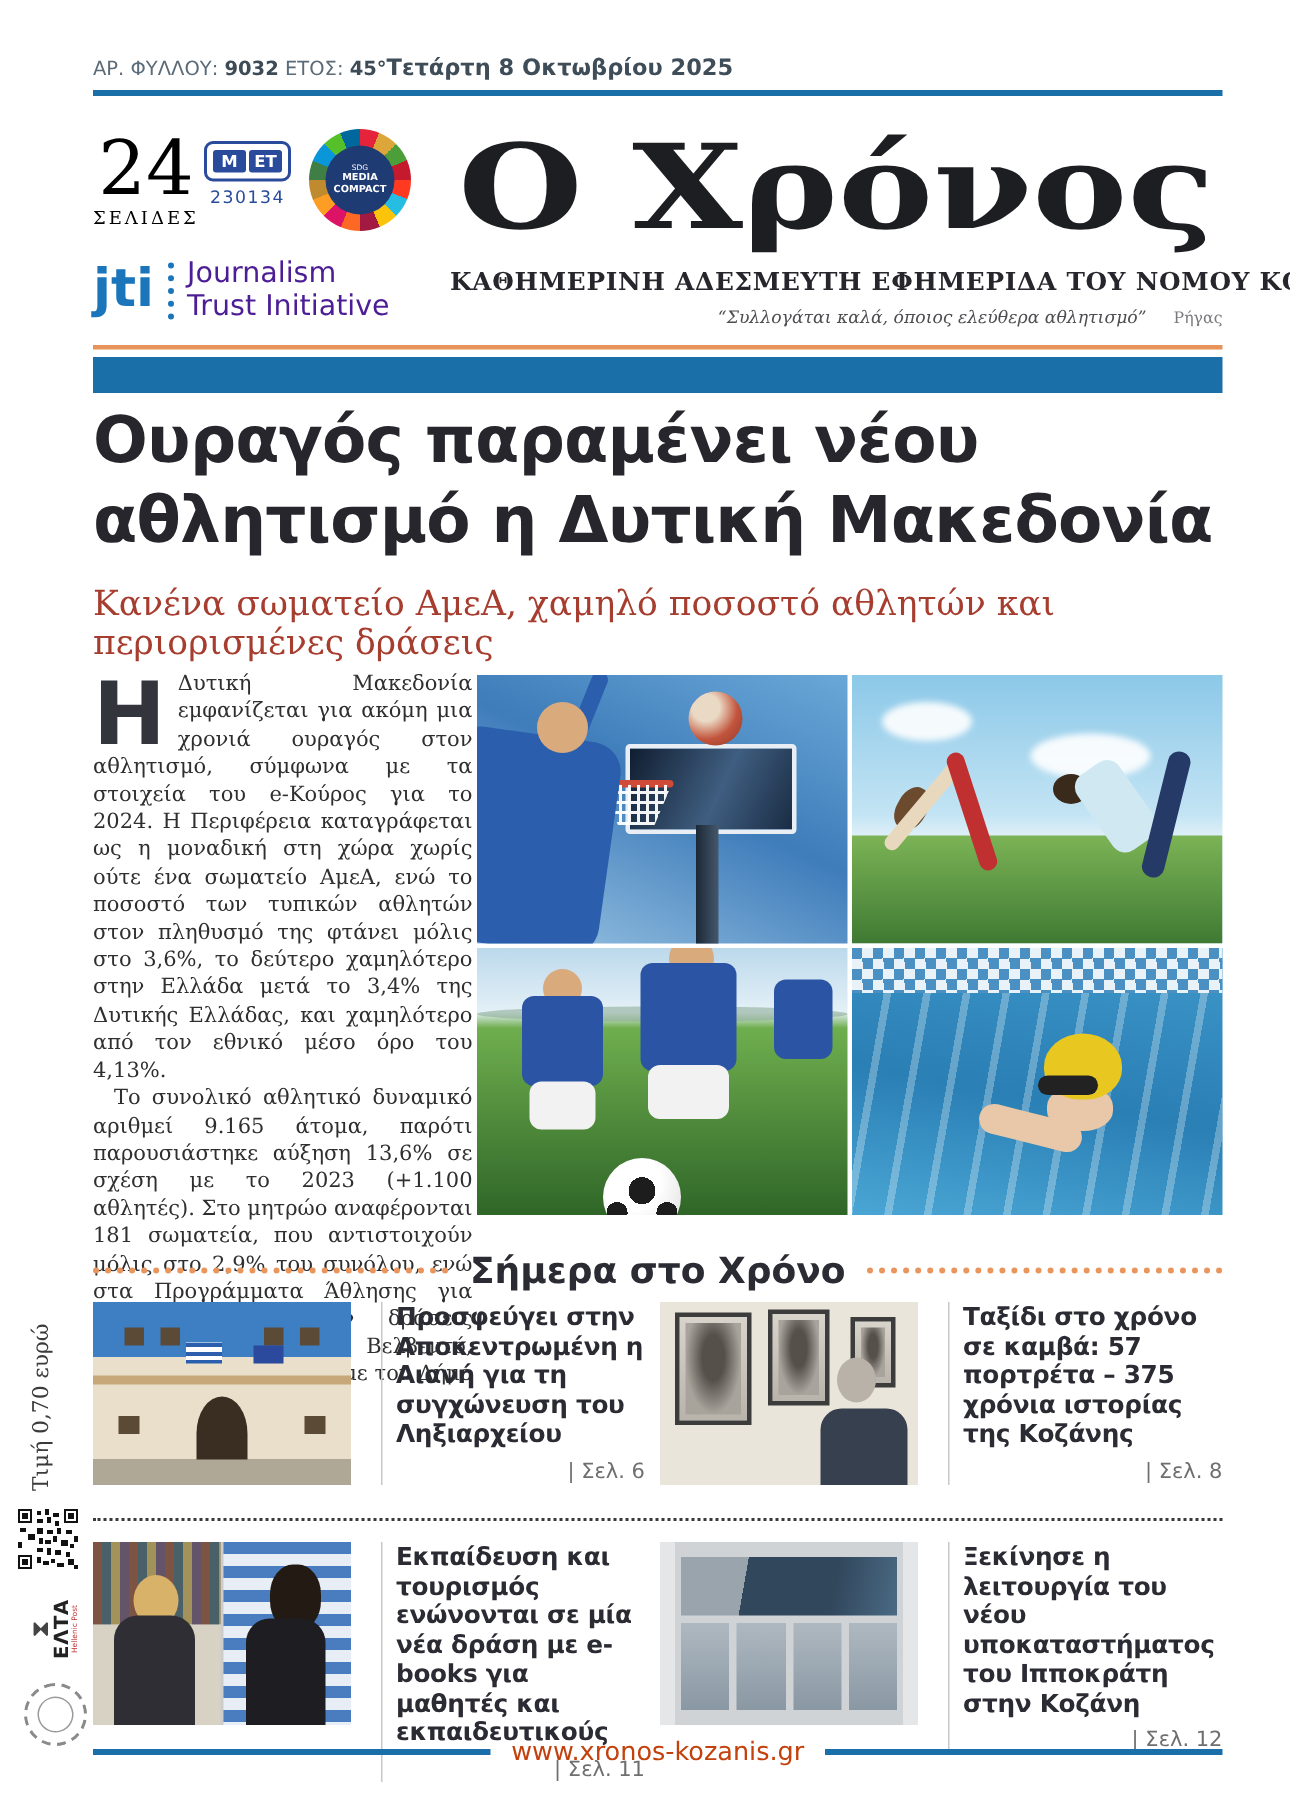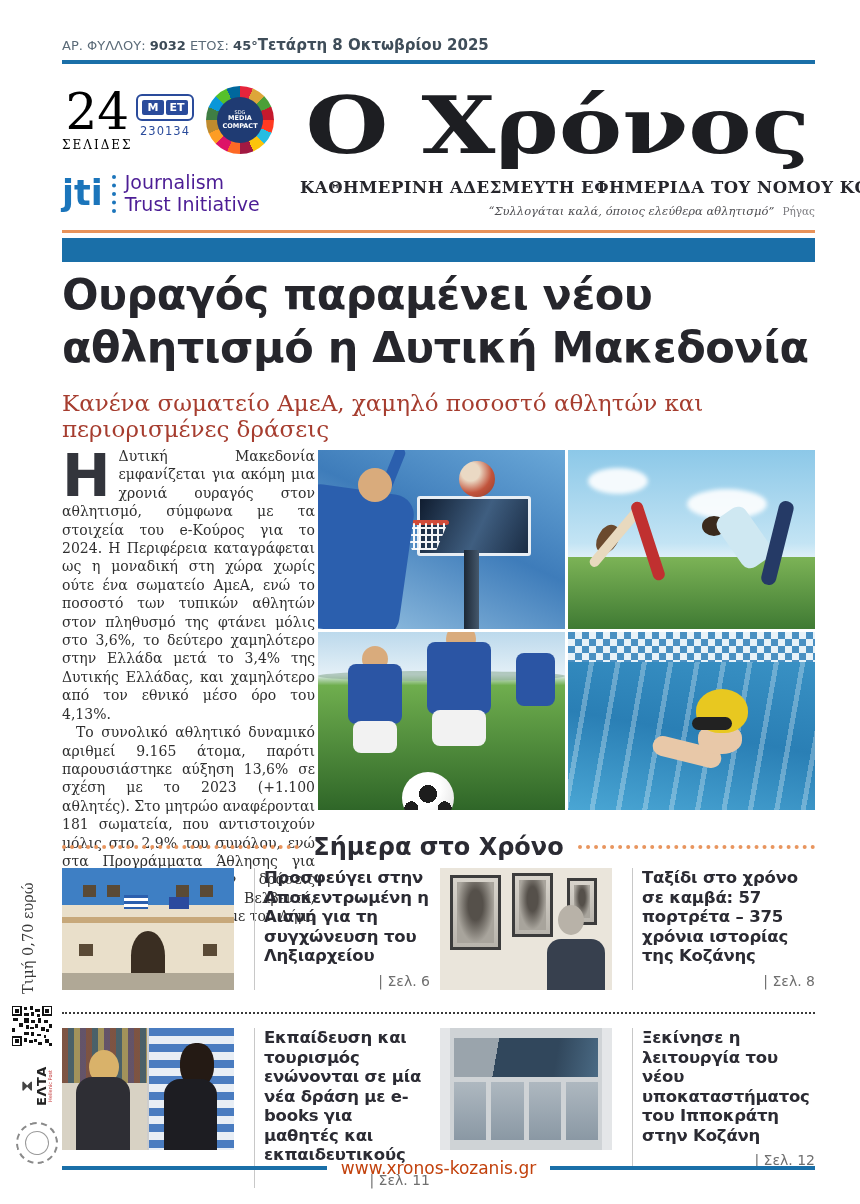--- a/index.html
+++ b/index.html
@@ -39,21 +39,21 @@
   .jti-div{height:38px;border-left:4px dotted #1b75bb;}
   .jti-text{font-size:19px;color:#4c1d95;line-height:1.15;}
 
   .mh-right{position:absolute;left:238px;right:0;top:0;text-align:center;}
   .paper-title{font-family:"DejaVu Serif",serif;font-weight:bold;font-size:78px;line-height:92px;
     color:#1d1e22;display:inline-block;transform:scaleX(1.22);transform-origin:center;}
   .paper-subtitle{font-family:"DejaVu Serif",serif;font-weight:bold;font-size:16.5px;
     letter-spacing:.5px;color:#26262c;margin-top:6px;white-space:nowrap;}
   .paper-motto{font-family:"DejaVu Serif",serif;font-size:11.5px;color:#4e4e52;
     text-align:right;margin-top:7px;font-style:italic;}
-  .paper-motto .author{font-style:normal;color:#7a7a7e;font-size:10.5px;margin-left:8px;}
+  .paper-motto .author{font-style:normal;color:#7a7a7e;font-size:10.5px;margin-left:18px;}
 
   
   .rule-orange{position:absolute;left:62px;right:45px;top:230px;height:3px;background:#e8935a;}
   .bar-blue{position:absolute;left:62px;right:45px;top:238px;height:24px;background:#1a6fa8;}
   .headline{position:absolute;left:62px;right:45px;top:268px;margin:0;
     font-size:43px;line-height:53px;font-weight:bold;letter-spacing:-.5px;color:#26262c;}
   .subhead{position:absolute;left:62px;right:45px;top:390px;margin:0;
     font-family:"DejaVu Serif",serif;font-weight:normal;font-size:23px;color:#a63d2f;}
 
   

